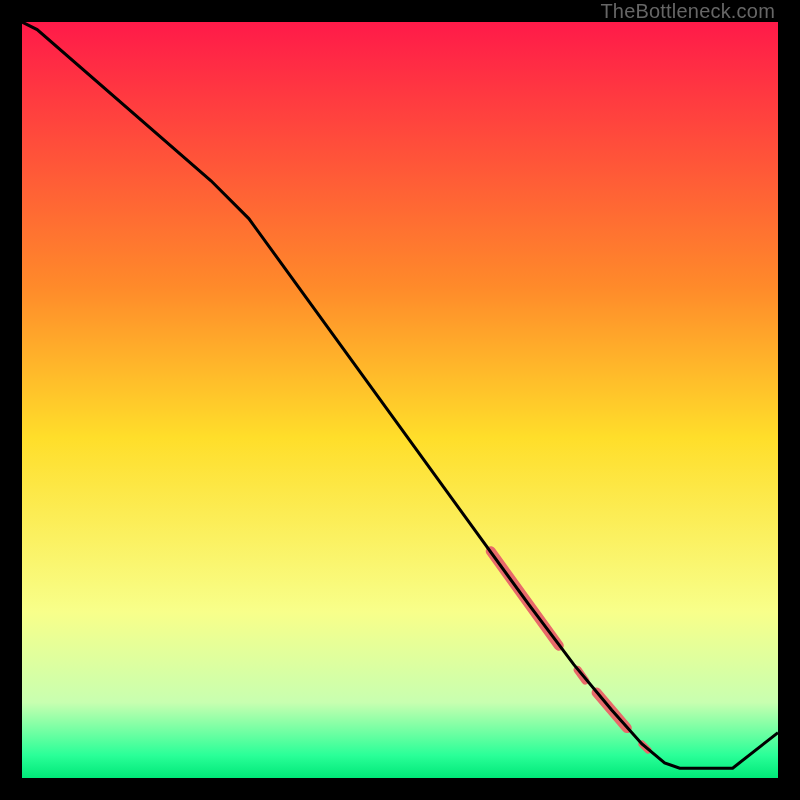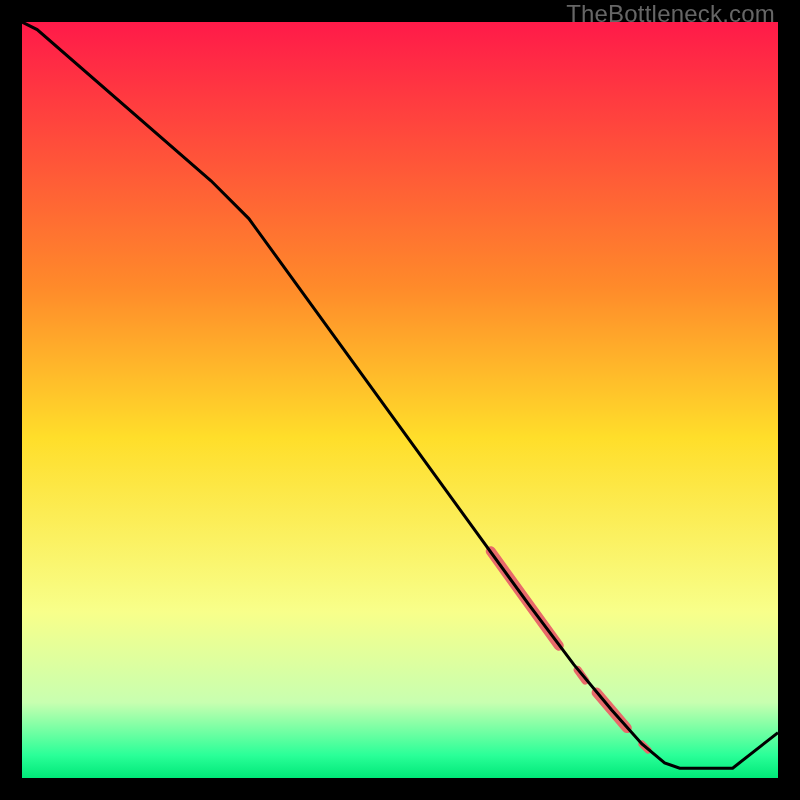--- a/index.html
+++ b/index.html
@@ -16,21 +16,21 @@
     left: 22px;
     top: 22px;
     width: 756px;
     height: 756px;
   }
   .watermark {
     position: absolute;
     top: 0px;
     right: 25px;
     color: #666666;
-    font-size: 24px;
+    font-size: 20px;
     font-weight: 400;
     letter-spacing: 0.2px;
   }
   svg {
     display: block;
   }
 </style>
 </head>
 <body>
 

